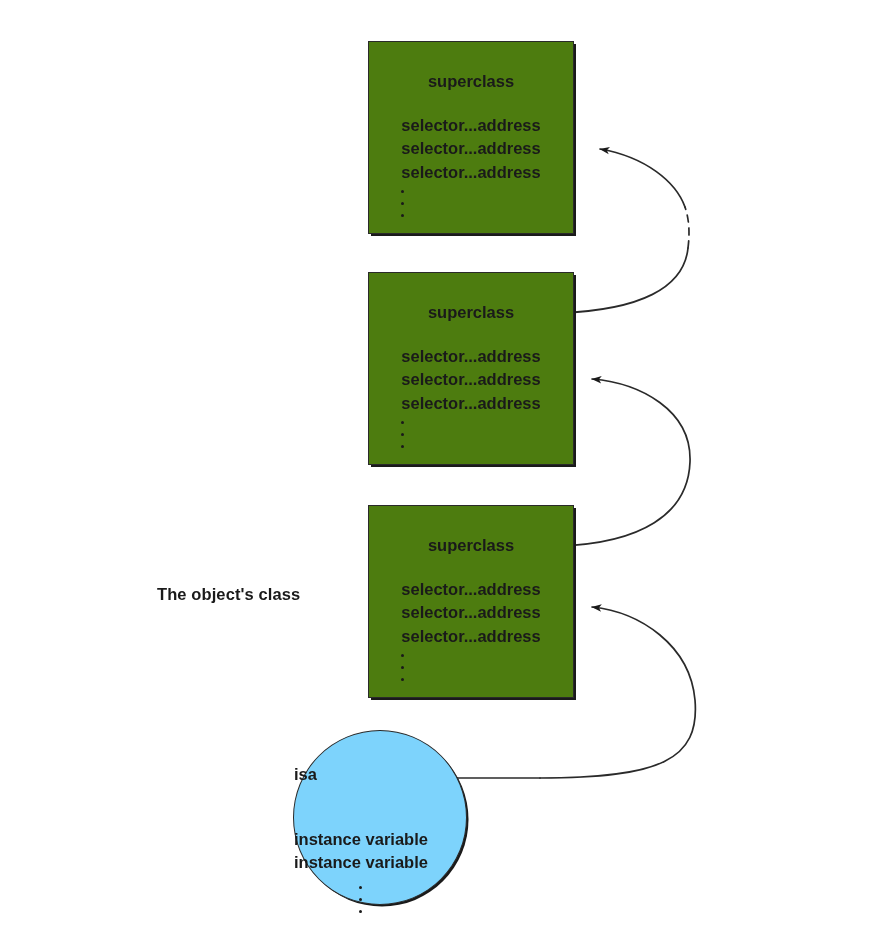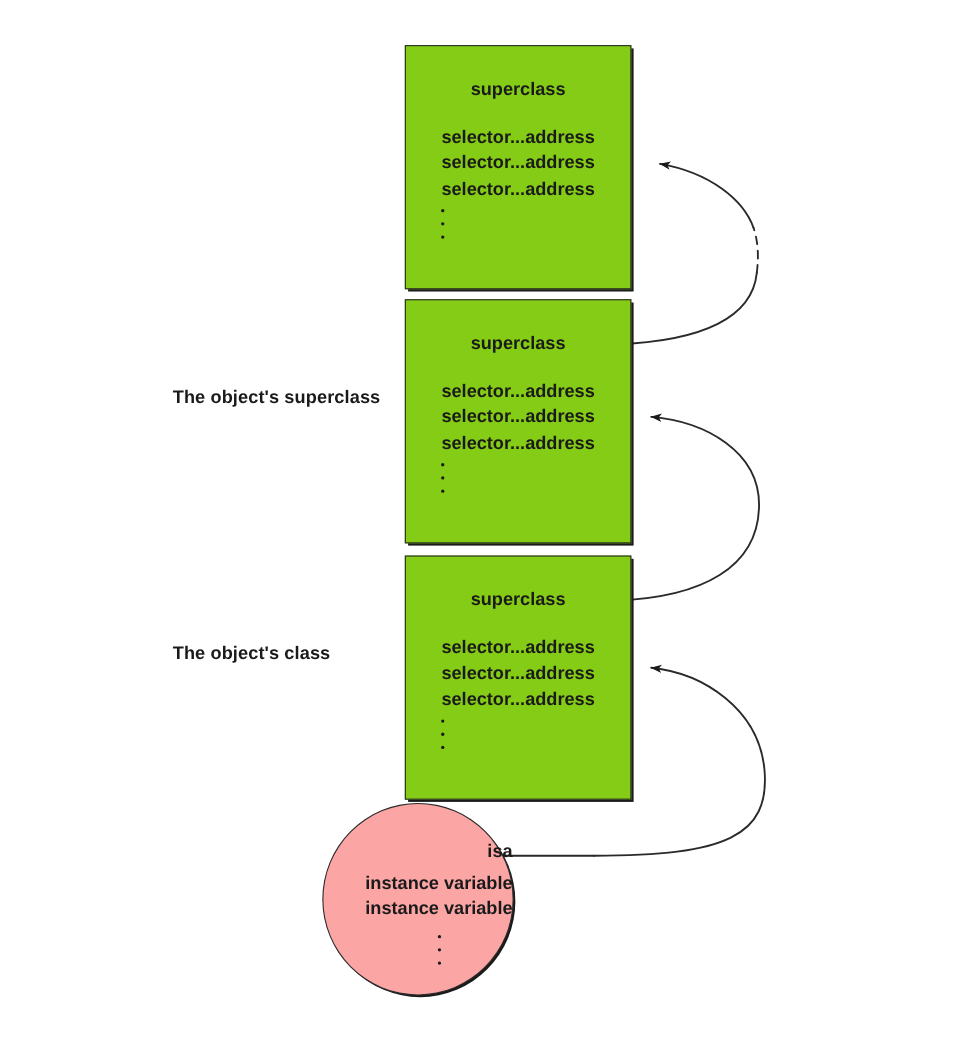--- a/index.html
+++ b/index.html
@@ -45,23 +45,23 @@
     color: #1a1a1a;
     white-space: nowrap;
     letter-spacing: 0.1px;
   }
 
   
   .class-box {
     position: absolute;
     left: 368px;
     width: 206px;
-    height: 222px;
+    height: 193px;
     box-sizing: border-box;
-    background: #84cc16;
+    background: #4d7c0f;
     border: 1.6px solid #2a2a2a;
     box-shadow: 2.5px 2.5px 0 -0.5px #1a1a1a;
   }
   .box-inner {
     position: absolute;
     left: 0;
     top: 0;
     width: 100%;
     height: 100%;
     display: flex;
@@ -105,26 +105,27 @@
 
   
   .instance-circle {
     position: absolute;
     left: 293px;
     top: 730px;
     width: 174px;
     height: 175px;
     box-sizing: border-box;
     border-radius: 50%;
-    background: #fca5a5;
+    background: #7dd3fc;
     border: 1.6px solid #2a2a2a;
     box-shadow: 2px 2px 0 -0.5px #1a1a1a;
     display: flex;
     flex-direction: column;
-    align-items: flex-end;
+    align-items: flex-start;
+    gap: 36px;
   }
   .isa-label {
     font-size: 16.5px;
     font-weight: bold;
     color: #1a1a1a;
     margin-top: 35px;
     line-height: 1;
   }
   .ivar-list {
     margin-top: 9px;
@@ -190,21 +191,20 @@
           <div class="selector-line">selector...address</div>
           <div class="vdots">
             <span></span>
               <span></span>
               <span></span>
           </div>
         </div>
       </div>
     </div>
 
-    <div class="row-label" style="left:157px; top:352px;">The object's superclass</div>
 
     <div class="class-box" style="top:272px;">
       <div class="box-inner">
         <div class="superclass-label">superclass</div>
         <div class="selector-list">
           <div class="selector-line">selector...address</div>
           <div class="selector-line">selector...address</div>
           <div class="selector-line">selector...address</div>
           <div class="vdots">
             <span></span>

